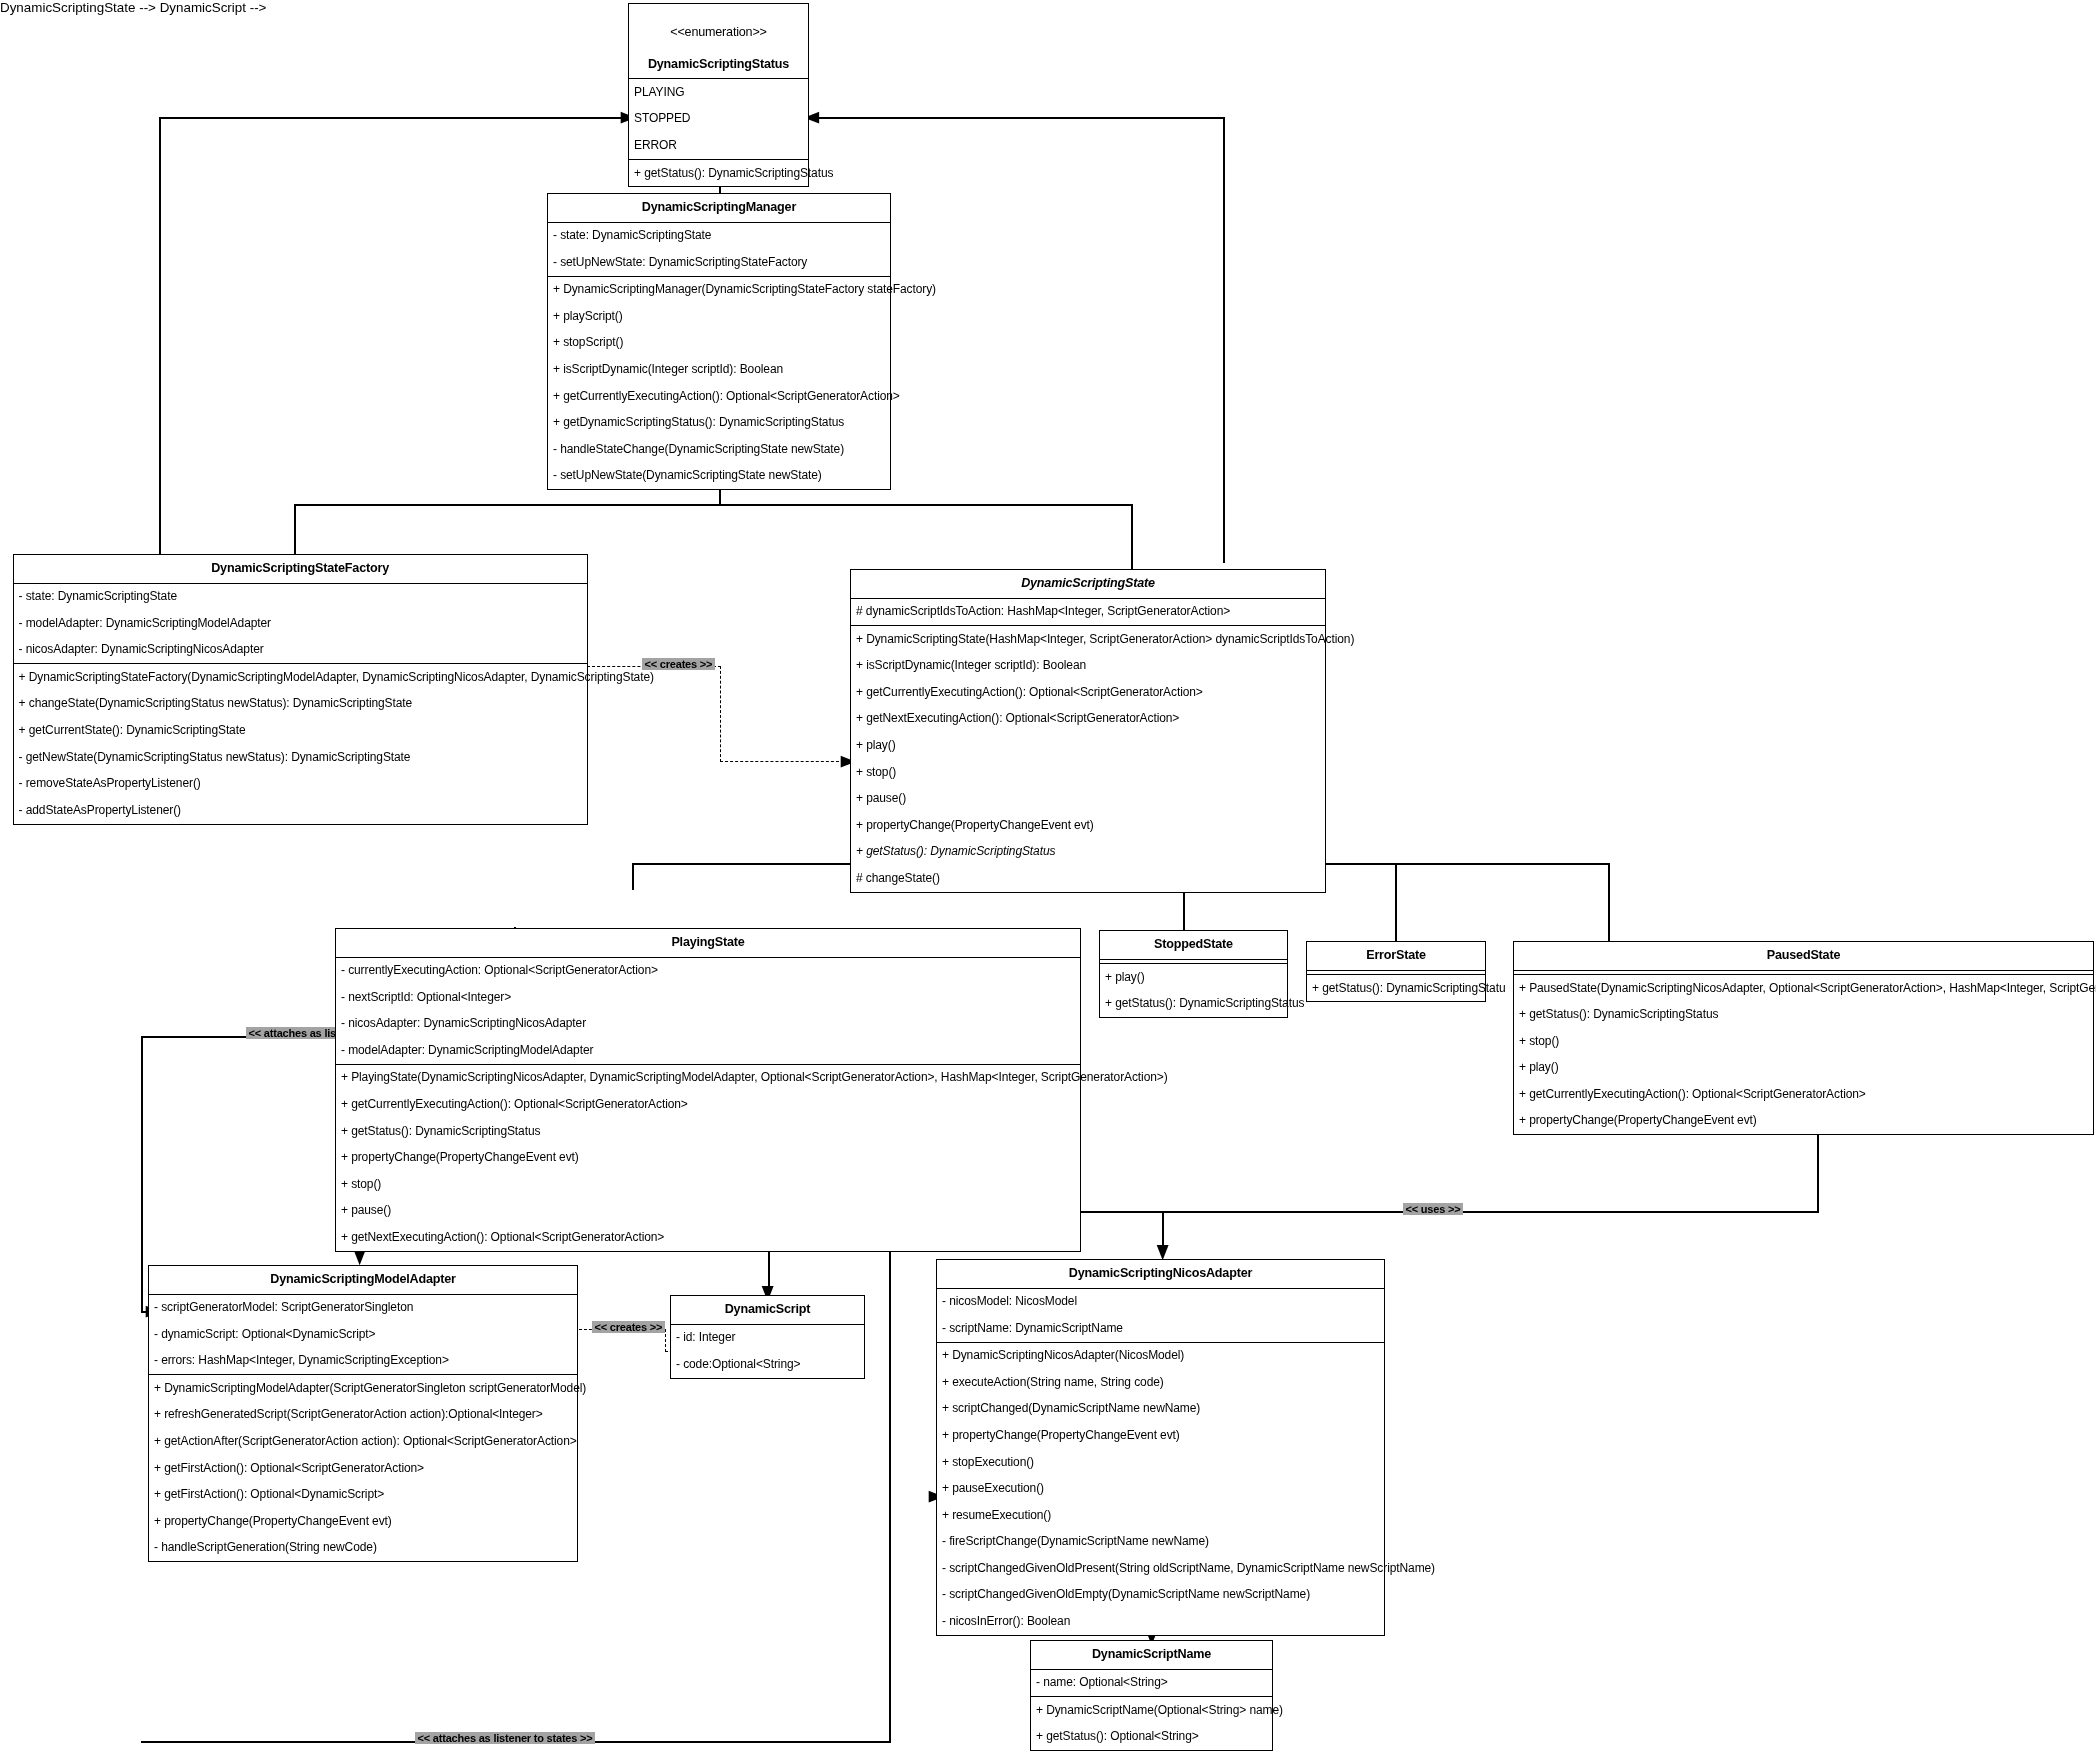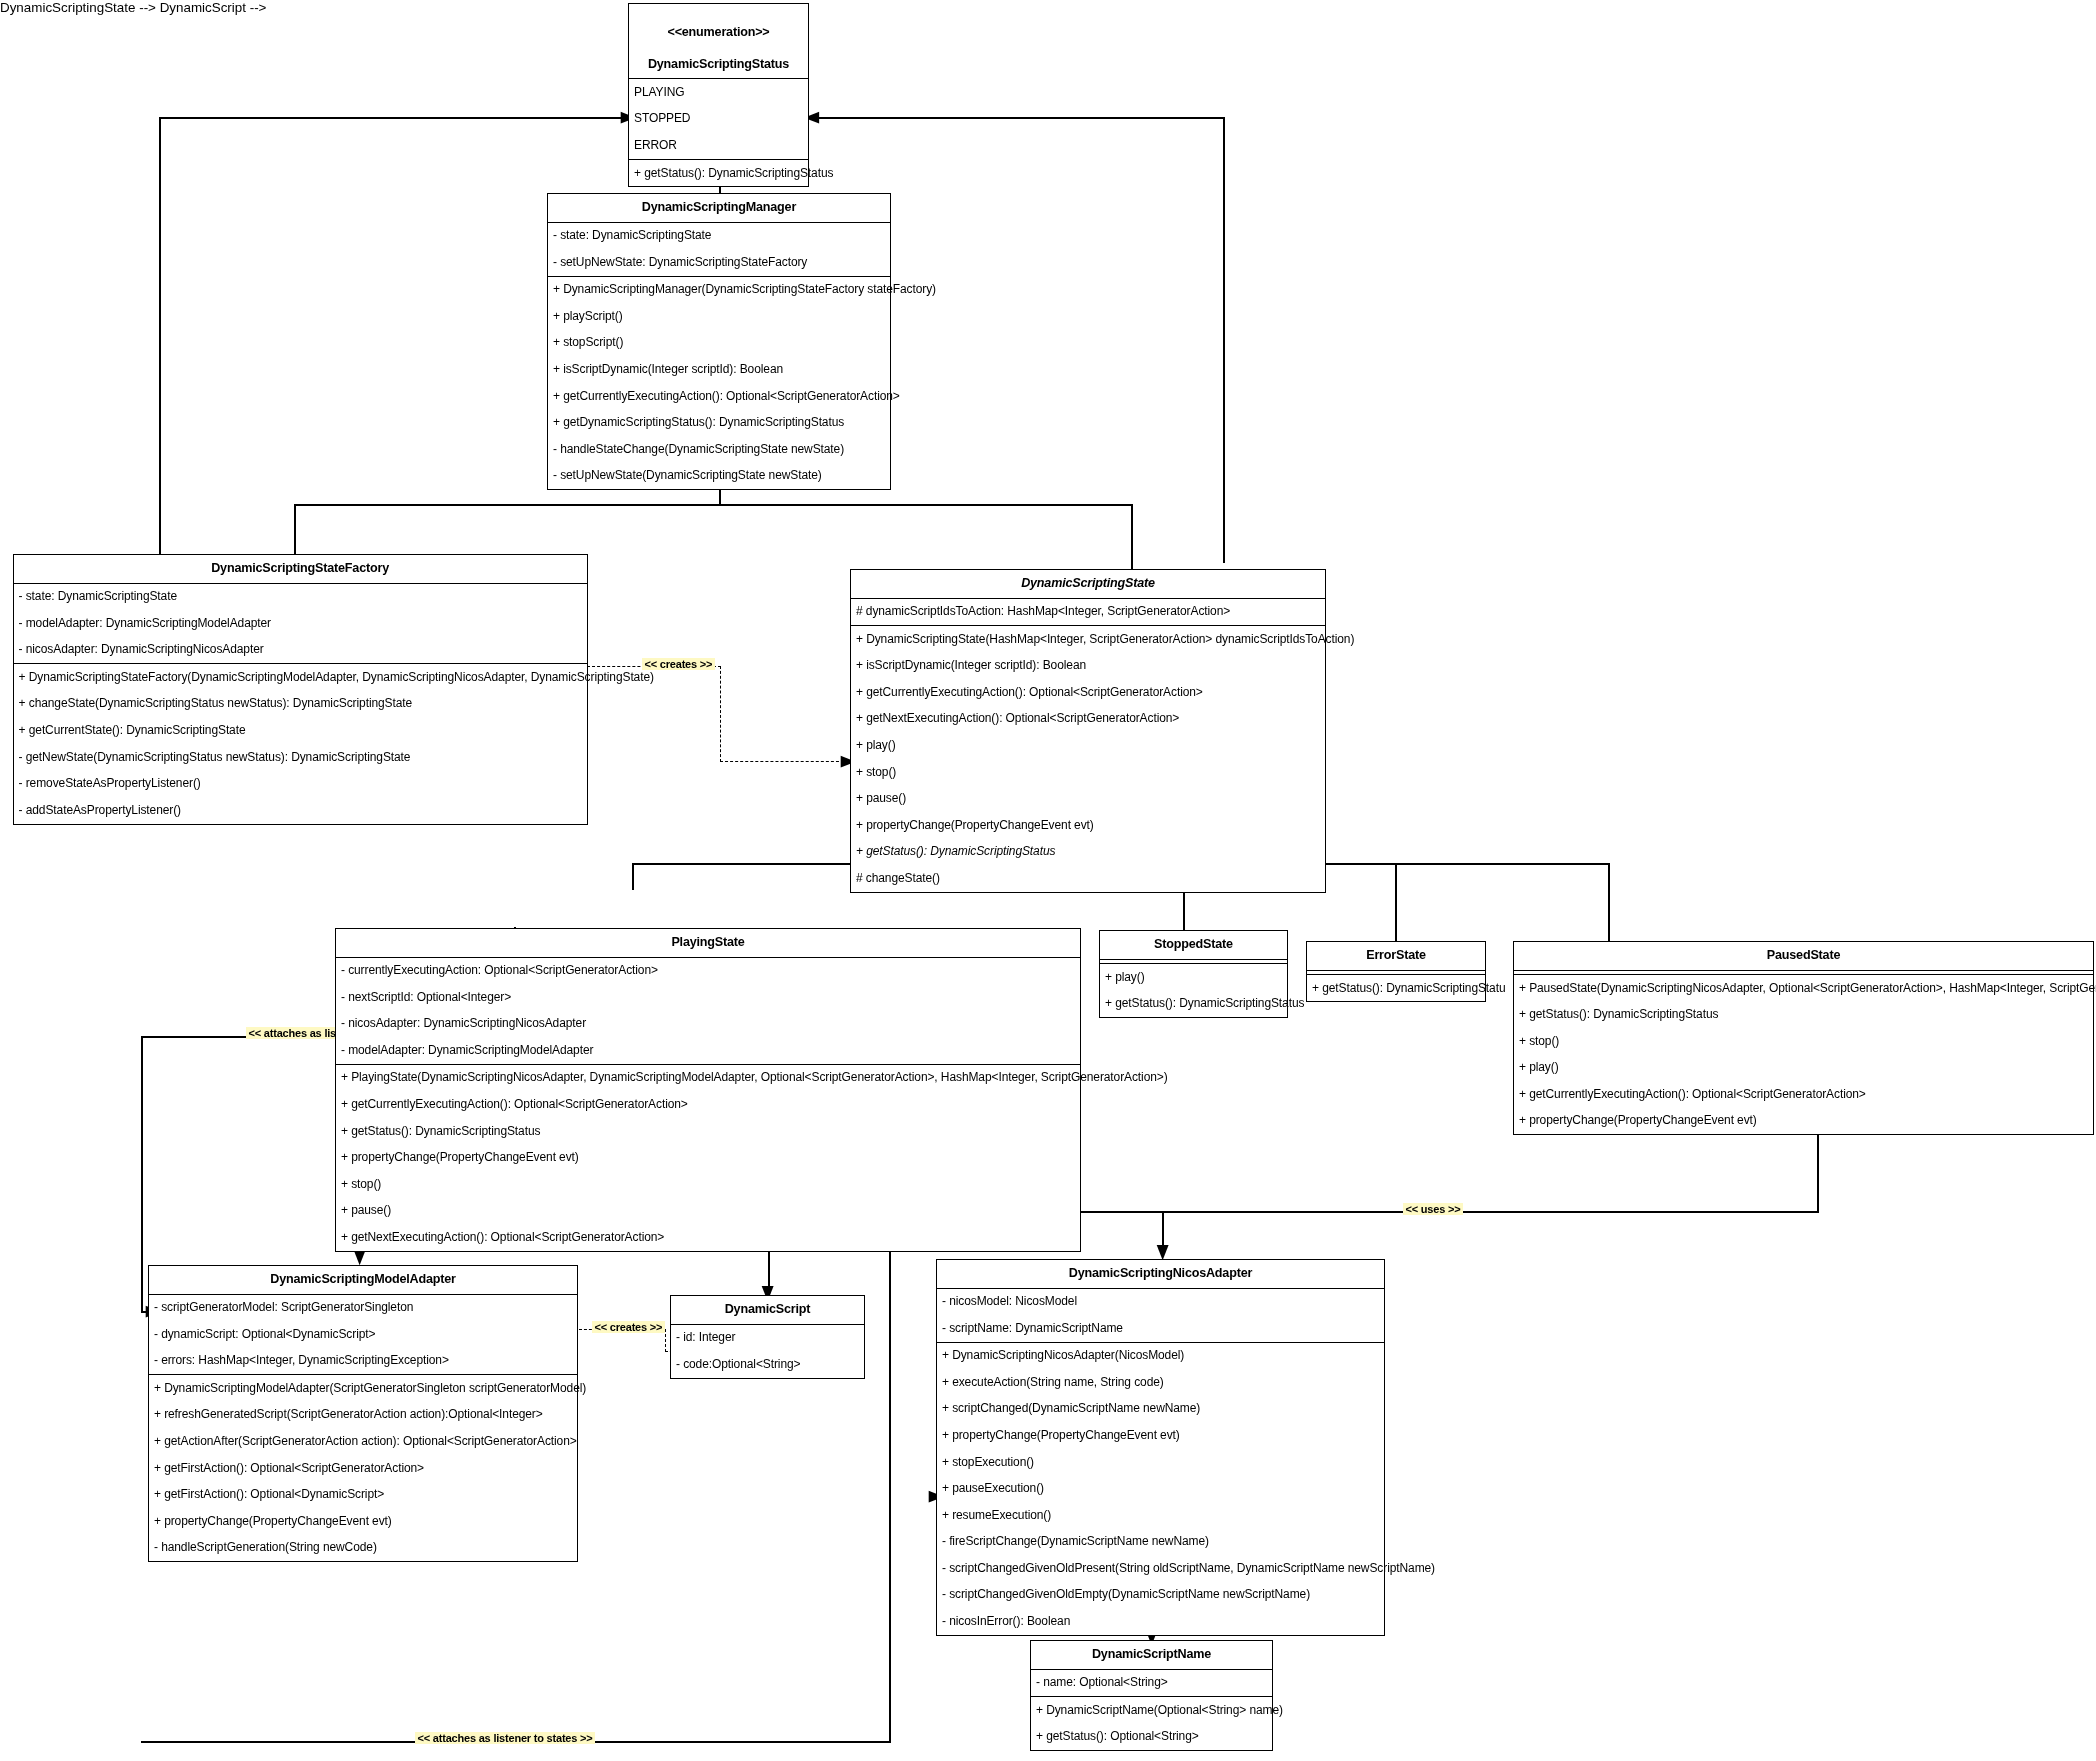--- a/index.html
+++ b/index.html
@@ -29,21 +29,21 @@
     font-size: 12.6px;
     line-height: 1.25;
     padding: 5.9px 5px 5.9px 5px;
     border-bottom: 1.7px solid #000;
     letter-spacing: -0.2px;
     white-space: pre-line;
   }
   .uml-title.italic { font-style: italic; }
   .uml-stereotype {
     display: block;
-    font-weight: bold;
+    font-weight: normal;
     font-size: 12.6px;
   }
   .uml-compartment {
     border-bottom: 1.7px solid #000;
     padding: 0;
   }
   .uml-compartment:last-child { border-bottom: none; }
   .uml-compartment.empty { height: 3.4px; }
   .uml-row {
     font-size: 12px;
@@ -69,21 +69,21 @@
   }
   .dashed-v {
     position: absolute;
     width: 0;
     border-left: 1.7px dashed #000;
   }
   .edge-label {
     position: absolute;
     font-size: 11px;
     font-weight: bold;
-    background: #fef9c3;
+    background: #a3a3a3;
     padding: 0 2.5px;
     white-space: nowrap;
     font-family: "Liberation Sans", sans-serif;
     letter-spacing: -0.2px;
   }
   .arrow-svg { position: absolute; overflow: visible; }
 </style>
 </head>
 <body>
 

